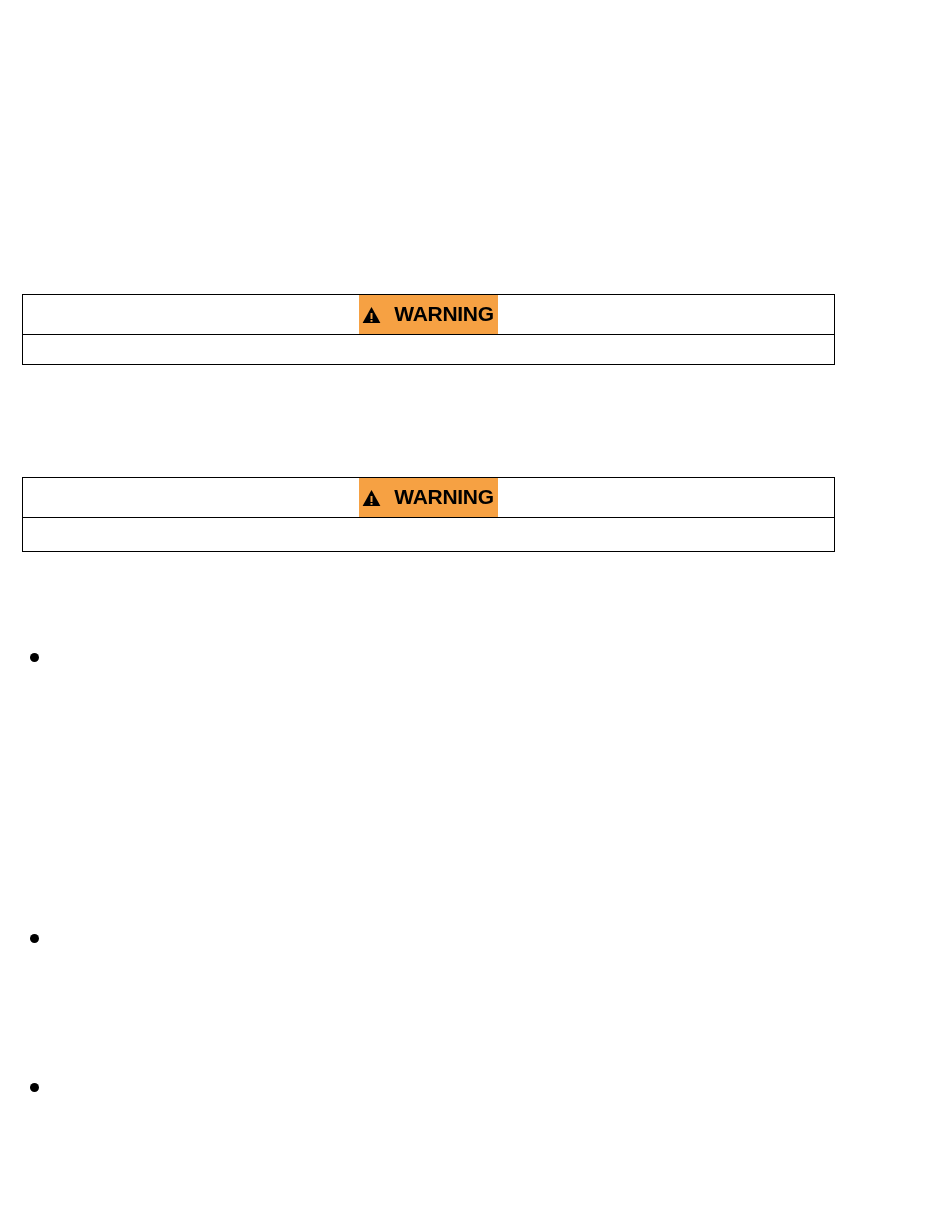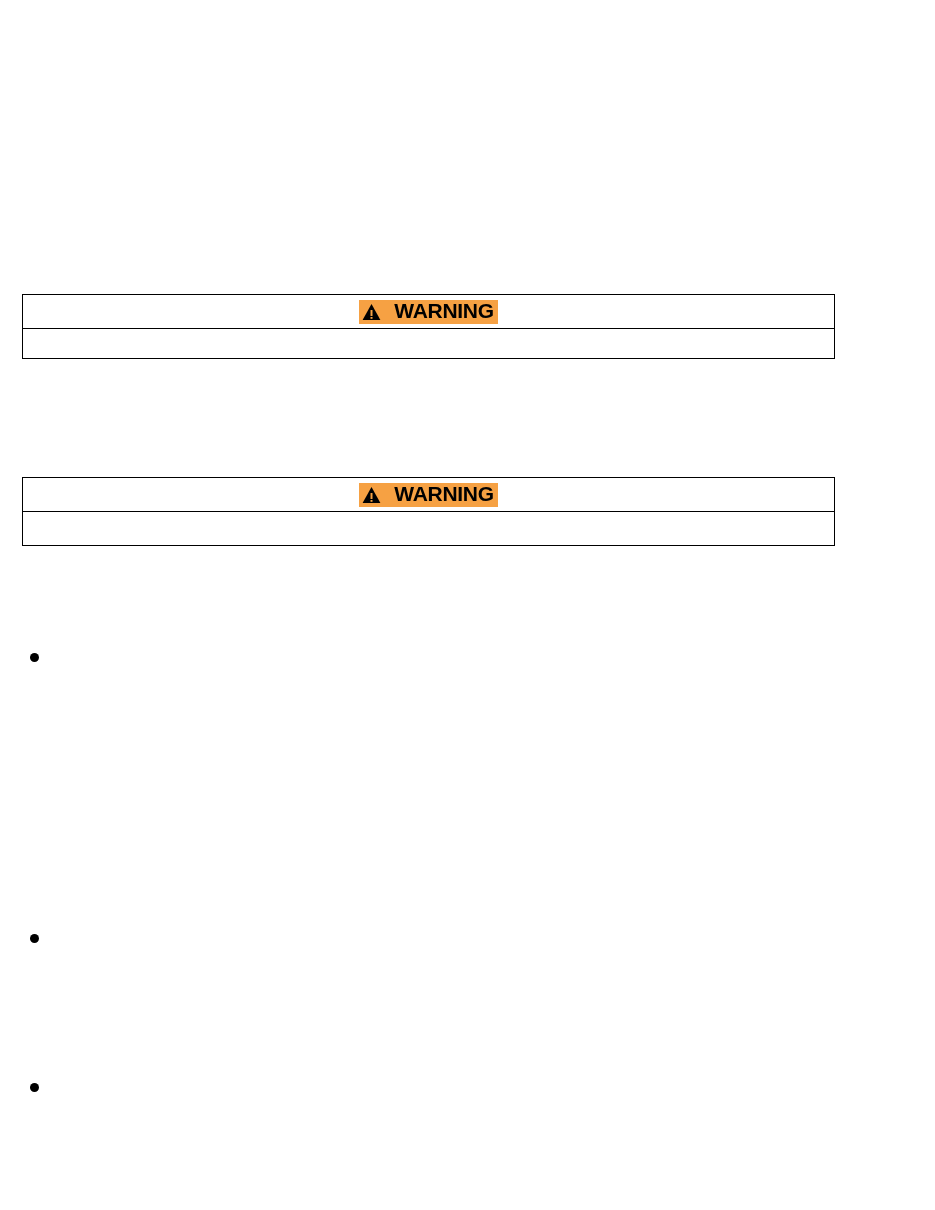--- a/index.html
+++ b/index.html
@@ -48,21 +48,21 @@
   }
 
   
   .warning-badge {
     display: inline-flex;
     align-items: center;
     justify-content: flex-start;
     gap: 13px;
     background: #F6A143;
     padding: 1px 4px 1px 3px;
-    height: 24px;
+    height: 39px;
     line-height: 1;
     vertical-align: middle;
   }
   .warning-badge .tri-icon {
     display: inline-block;
     width: 19px;
     height: 18px;
     flex: 0 0 auto;
     position: relative;
     top: 0px;

